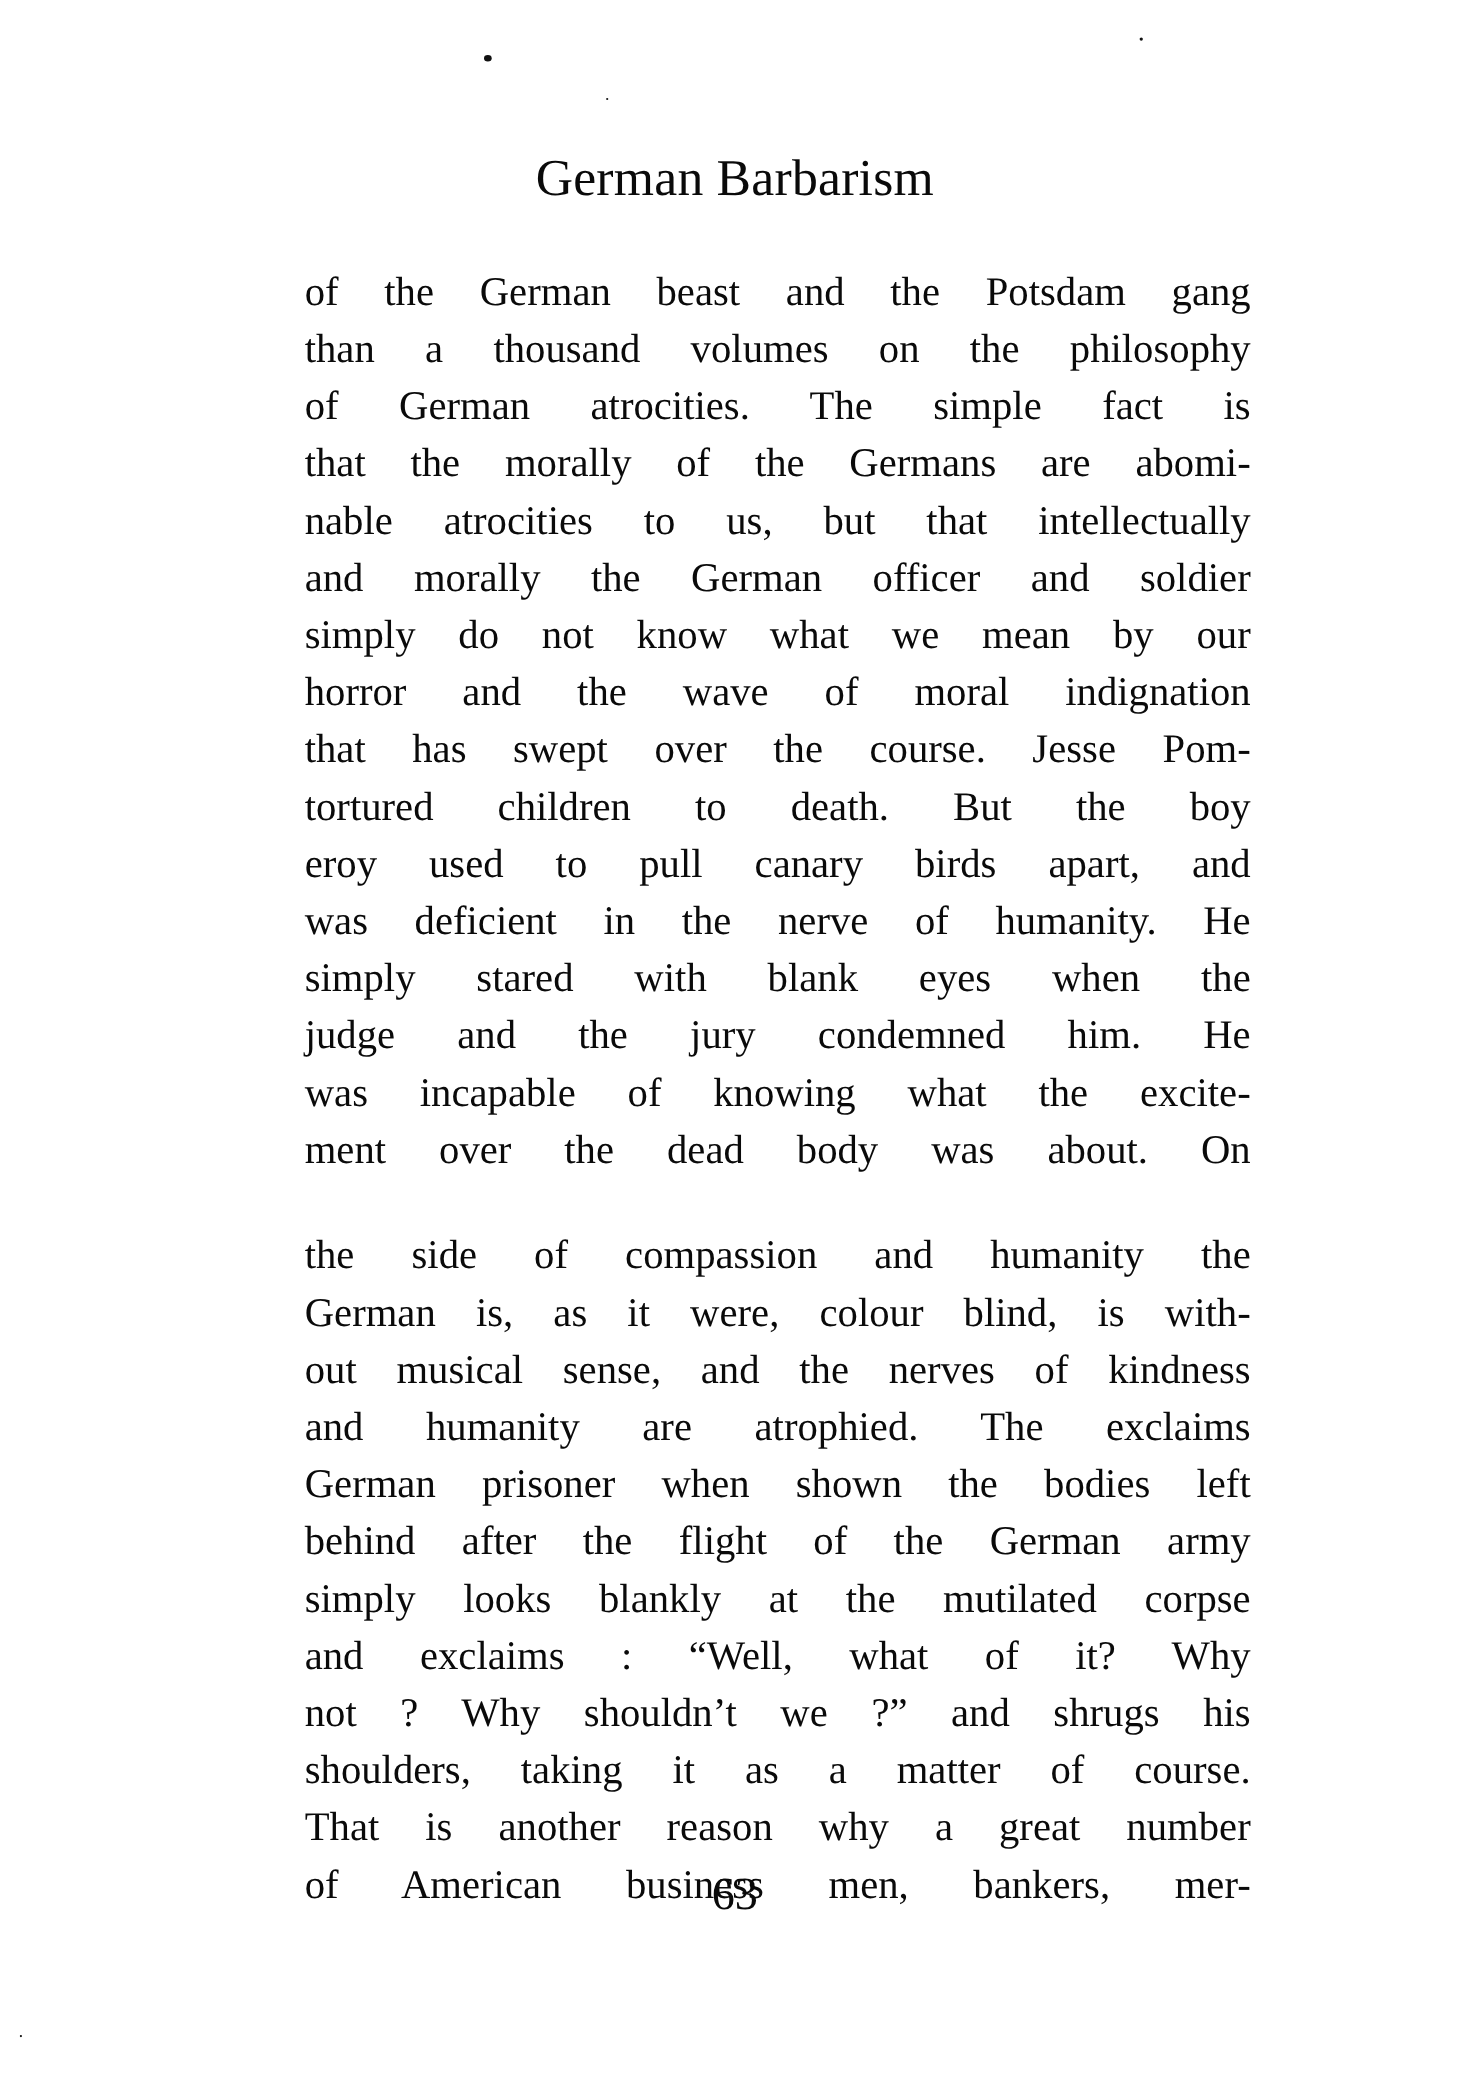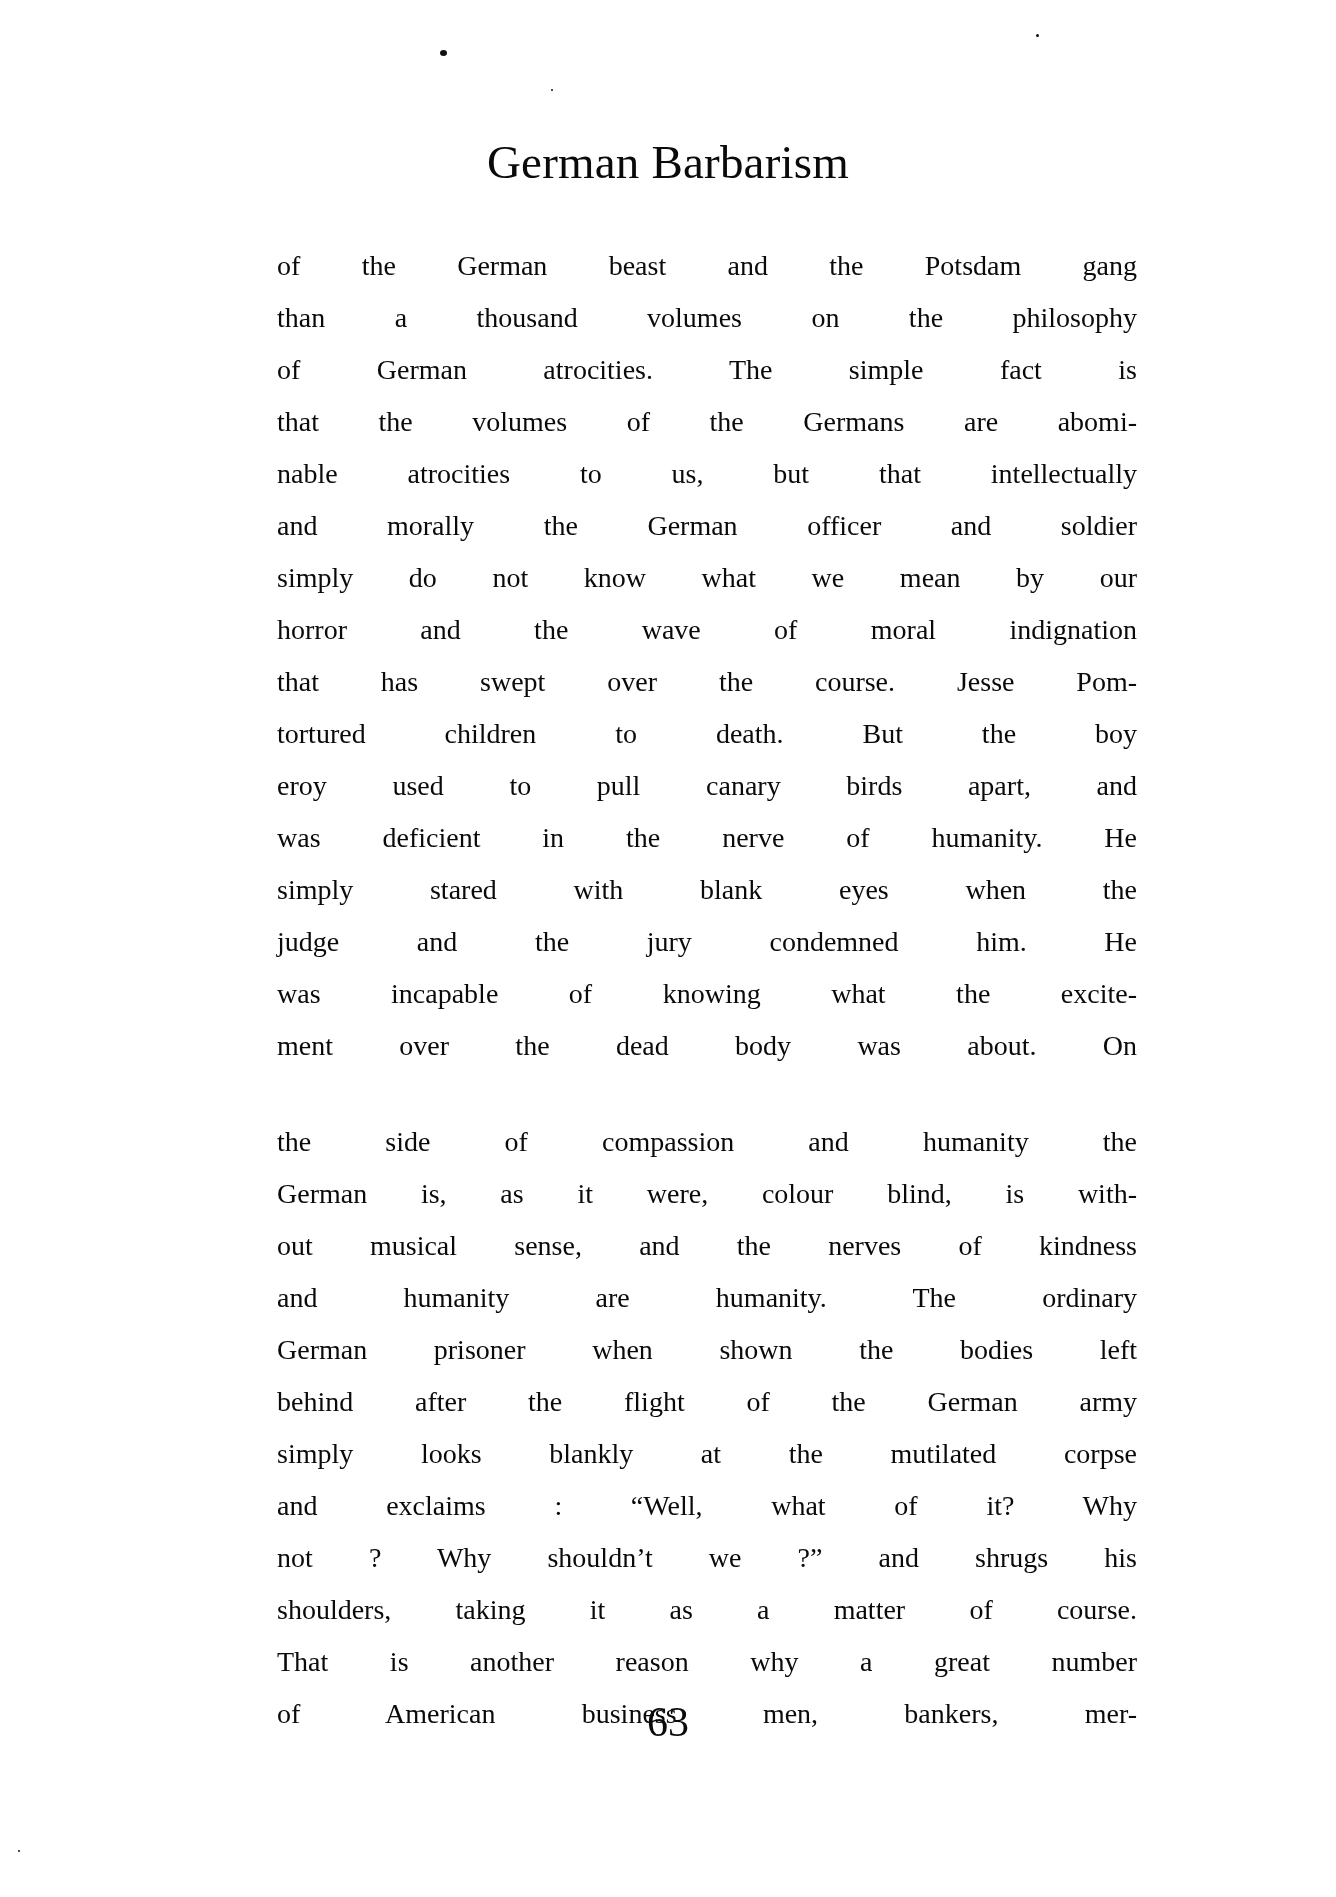--- a/index.html
+++ b/index.html
@@ -35,21 +35,21 @@
     .body-text {
       position: absolute;
       left: 277px;
       top: 240px;
       width: 860px;
     }
     .line {
       display: block;
       height: 52px;
       line-height: 52px;
-      font-size: 28px;
+      font-size: 37px;
       text-align: justify;
       text-align-last: justify;
       white-space: nowrap;
       overflow: visible;
       transform-origin: left center;
     }
     .line-inner {
       display: block;
       white-space: normal;
       text-align: justify;
@@ -86,21 +86,21 @@
     <span class="line">
         <span class="line-inner" style="white-space: normal; display: block; width: 860px;">of the German beast and the Potsdam gang</span>
       </span>
     <span class="line">
         <span class="line-inner" style="white-space: normal; display: block; width: 860px;">than a thousand volumes on the philosophy</span>
       </span>
     <span class="line">
         <span class="line-inner" style="white-space: normal; display: block; width: 860px;">of German atrocities.  The simple fact is</span>
       </span>
     <span class="line">
-        <span class="line-inner" style="white-space: normal; display: block; width: 860px;">that the volumes of the Germans are abomi-</span>
+        <span class="line-inner" style="white-space: normal; display: block; width: 860px;">that the morally of the Germans are abomi-</span>
       </span>
     <span class="line">
         <span class="line-inner" style="white-space: normal; display: block; width: 860px;">nable atrocities to us, but that intellectually</span>
       </span>
     <span class="line">
         <span class="line-inner" style="white-space: normal; display: block; width: 860px;">and morally the German officer and soldier</span>
       </span>
     <span class="line">
         <span class="line-inner" style="white-space: normal; display: block; width: 860px;">simply do not know what we mean by our</span>
       </span>
@@ -134,21 +134,21 @@
     <span class="line">
         <span class="line-inner" style="white-space: normal; display: block; width: 860px; margin-top: 44px;">the side of compassion and humanity the</span>
       </span>
     <span class="line">
         <span class="line-inner" style="white-space: normal; display: block; width: 860px;">German is, as it were, colour blind, is with-</span>
       </span>
     <span class="line">
         <span class="line-inner" style="white-space: normal; display: block; width: 860px;">out musical sense, and the nerves of kindness</span>
       </span>
     <span class="line">
-        <span class="line-inner" style="white-space: normal; display: block; width: 860px;">and humanity are humanity.  The ordinary</span>
+        <span class="line-inner" style="white-space: normal; display: block; width: 860px;">and humanity are atrophied.  The exclaims</span>
       </span>
     <span class="line">
         <span class="line-inner" style="white-space: normal; display: block; width: 860px;">German prisoner when shown the bodies left</span>
       </span>
     <span class="line">
         <span class="line-inner" style="white-space: normal; display: block; width: 860px;">behind after the flight of the German army</span>
       </span>
     <span class="line">
         <span class="line-inner" style="white-space: normal; display: block; width: 860px;">simply looks blankly at the mutilated corpse</span>
       </span>

